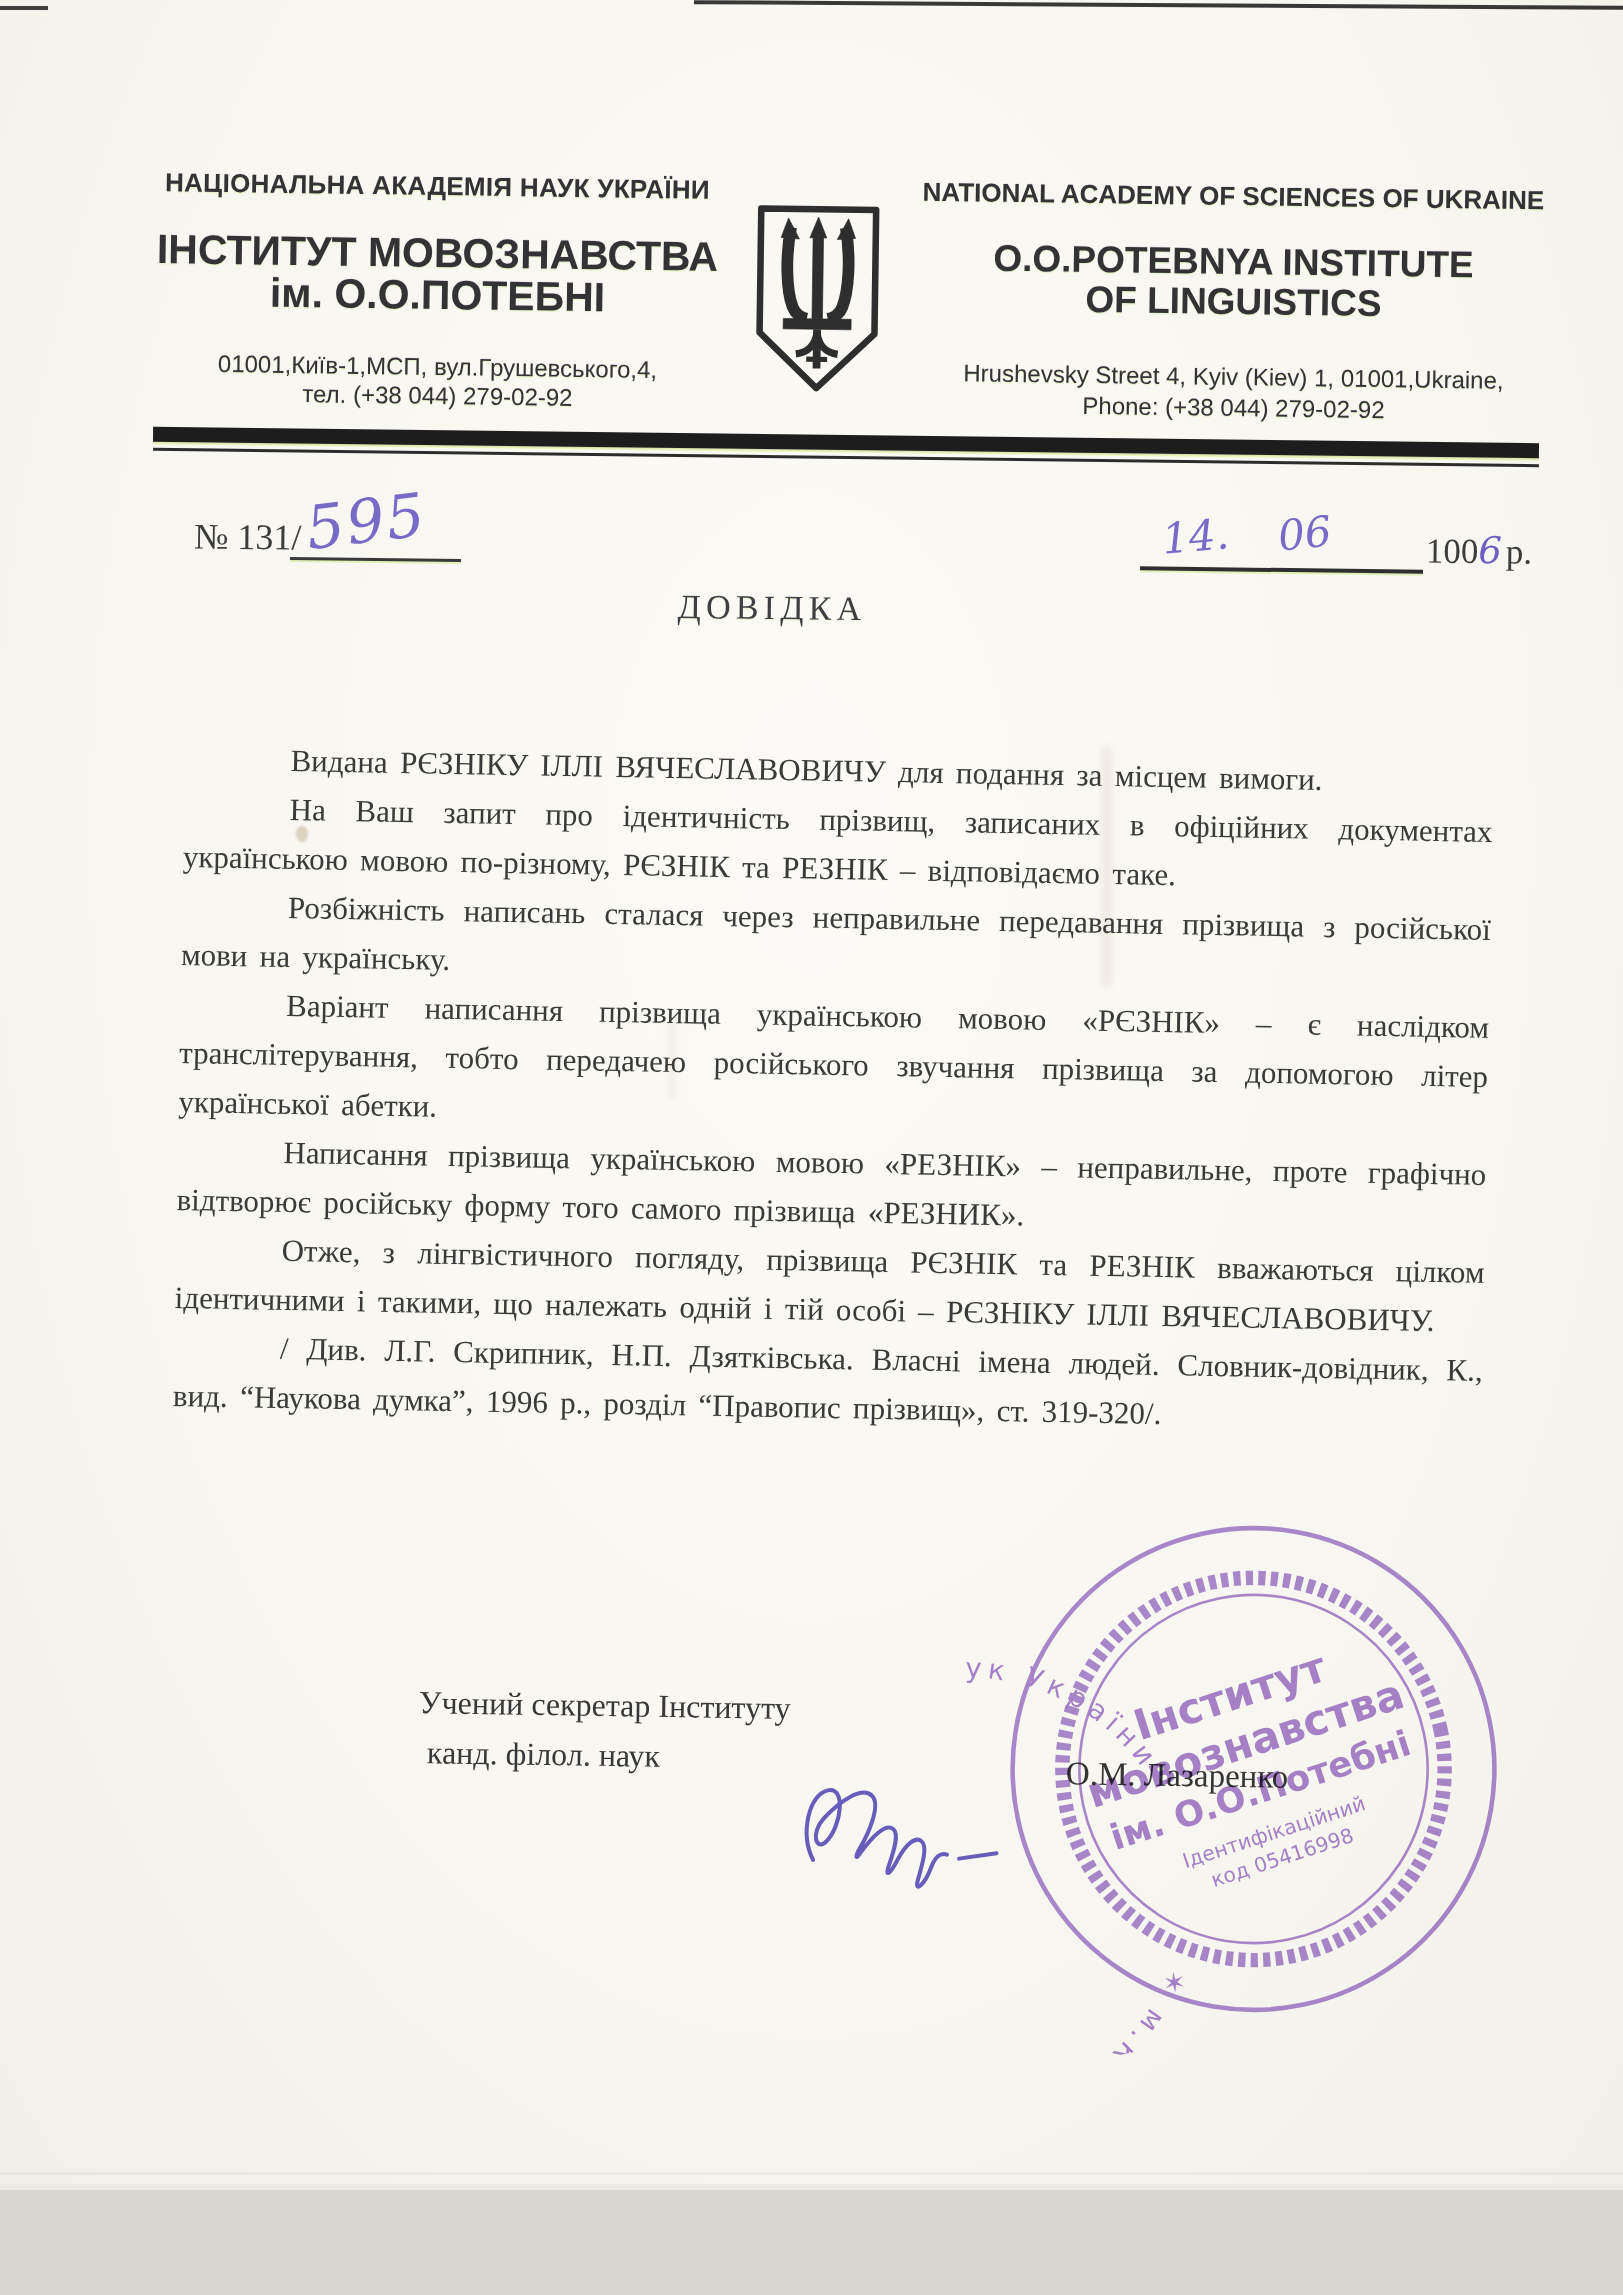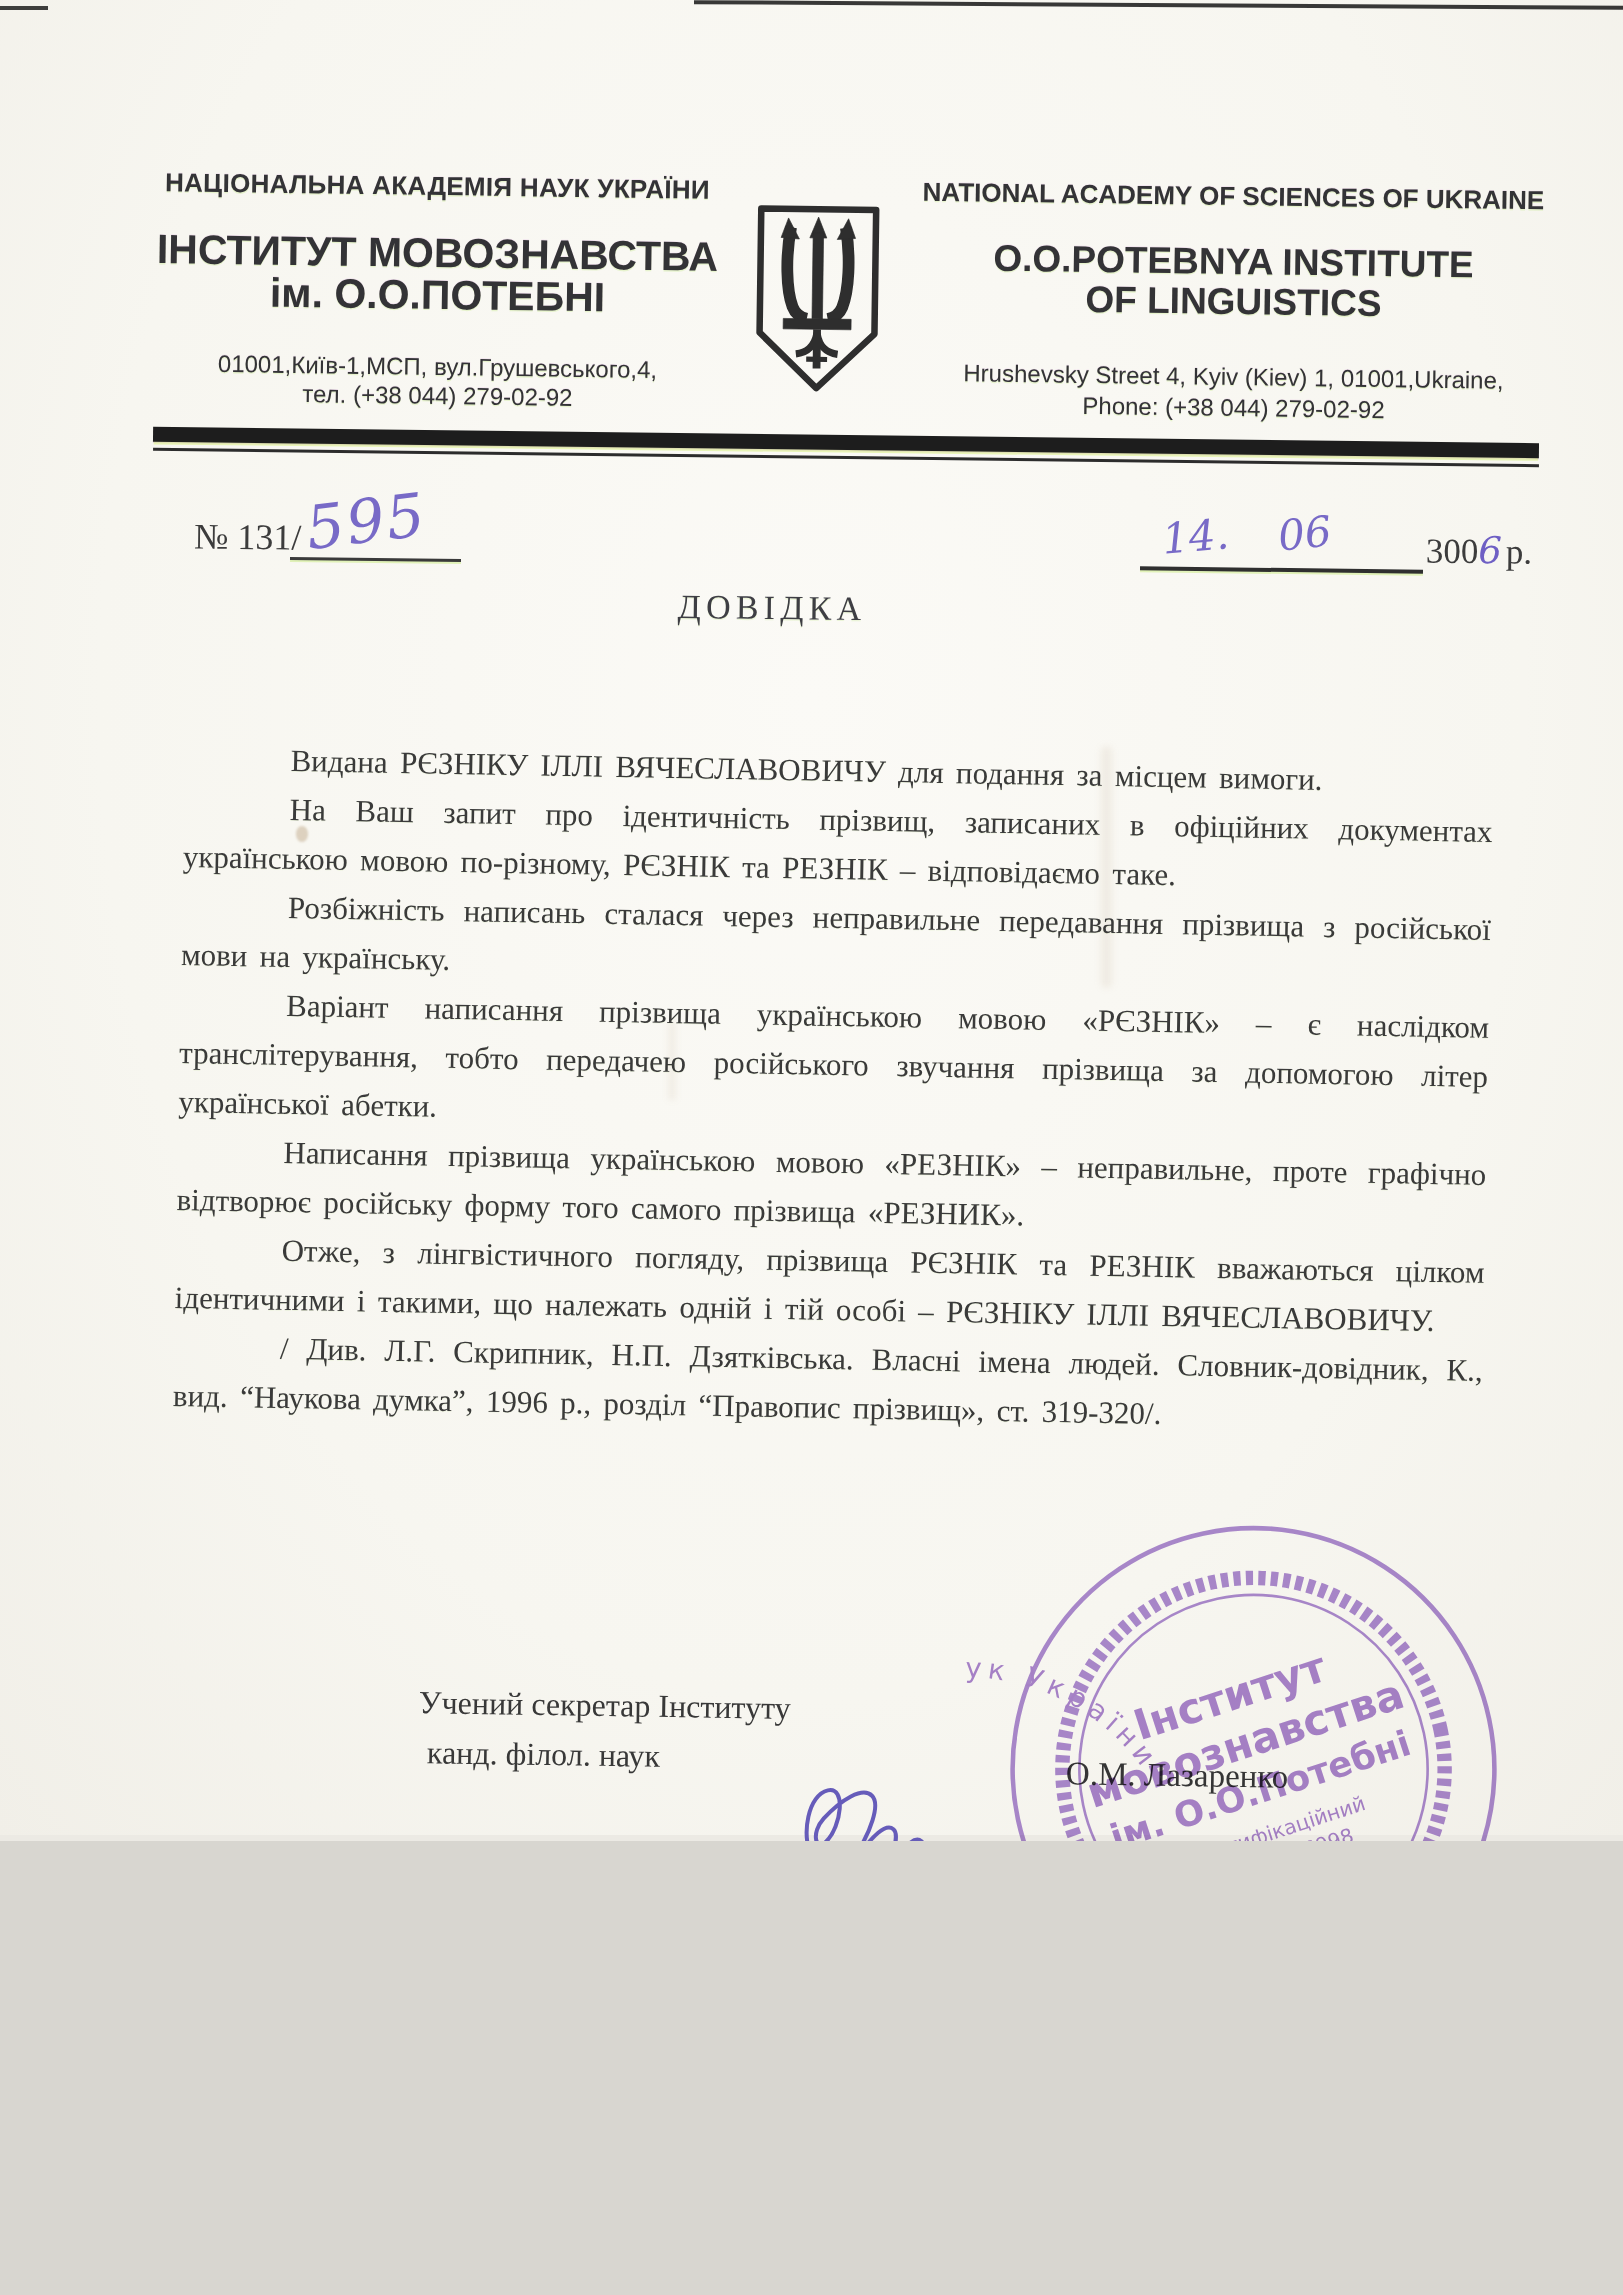--- a/index.html
+++ b/index.html
@@ -1,18 +1,18 @@
 <!DOCTYPE html>
 <html style="font-size:10.5px"><head>
 <meta charset="utf-8">
 <style>
   html,body{margin:0;padding:0;background:#d8d6d0;}
   .scan{
     position:relative;
-    width:1623px;height:1841px;
+    width:1623px;height:2190px;
     background:radial-gradient(ellipse at 50% 38%, #fbfaf6 0%, #f7f6f0 62%, #f1efe8 100%);
     overflow:hidden;
     font-family:"Liberation Serif", serif;
     color:#383838;
   }
   
   .edge-top{position:absolute;top:3.3px;left:694px;width:929px;height:3.9px;background:#161616;transform:rotate(.35deg);opacity:.85;}
   .edge-top-left{position:absolute;top:5.9px;left:0;width:48px;height:4.6px;background:#101010;opacity:.8;}
   .edge-bottom{position:absolute;bottom:0;left:0;width:100%;height:6.5px;background:#eceae4;}
   .scan-band{position:absolute;top:2172px;left:0;width:100%;height:2.6px;background:rgba(110,110,110,.06);}
@@ -125,21 +125,21 @@
   <div class="rule-thick"></div>
   <div class="rule-thin"></div>
 
   <div class="ref-no">№ 131/</div>
   <div class="ref-underline"></div>
   <div class="hand hand-595">595</div>
 
   <div class="date-underline"></div>
   <div class="hand hand-day">14.</div>
   <div class="hand hand-month">06</div>
-  <div class="year"><span>300</span><span class="hand hand-inline">6</span><span class="year-suffix">р.</span></div>
+  <div class="year"><span>100</span><span class="hand hand-inline">6</span><span class="year-suffix">р.</span></div>
 
   <div class="doc-title">ДОВІДКА</div>
 
   <main class="body-text">
     <p>Видана  РЄЗНІКУ  ІЛЛІ  ВЯЧЕСЛАВОВИЧУ  для подання за місцем вимоги.</p>
     <p>На Ваш запит про ідентичність прізвищ, записаних в офіційних документах українською мовою по-різному, РЄЗНІК та РЕЗНІК – відповідаємо таке.</p>
     <p>Розбіжність написань сталася через неправильне передавання прізвища з російської мови на українську.</p>
     <p>Варіант написання прізвища українською мовою «РЄЗНІК» – є наслідком транслітерування, тобто передачею російського звучання прізвища за допомогою літер української абетки.</p>
     <p>Написання прізвища українською мовою «РЕЗНІК» – неправильне, проте графічно відтворює російську форму того самого прізвища «РЕЗНИК».</p>
     <p>Отже, з лінгвістичного погляду, прізвища РЄЗНІК та РЕЗНІК вважаються цілком ідентичними і такими, що належать одній і тій особі – РЄЗНІКУ ІЛЛІ ВЯЧЕСЛАВОВИЧУ.</p>

